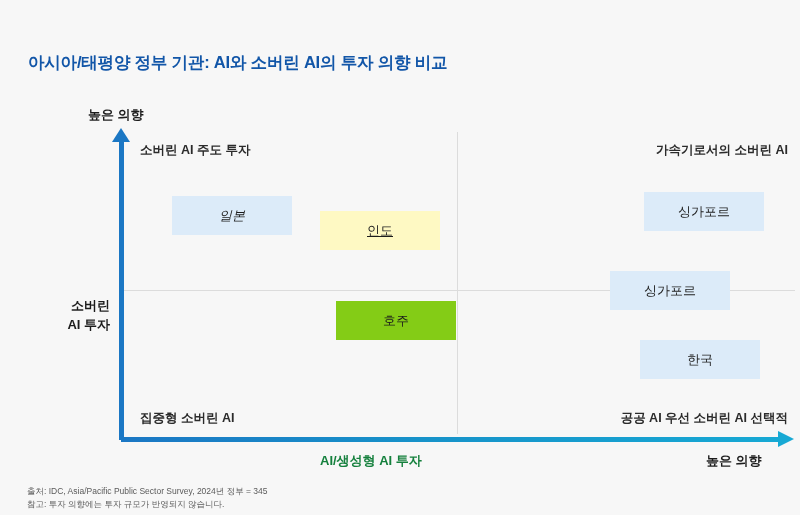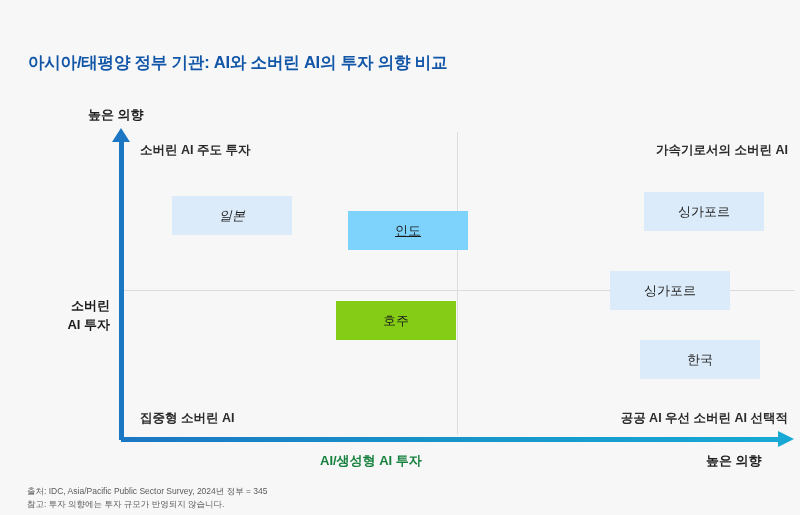--- a/index.html
+++ b/index.html
@@ -198,21 +198,21 @@
 
   <div class="quad-label quad-tl">소버린 AI 주도 투자</div>
   <div class="quad-label quad-tr">가속기로서의 소버린 AI</div>
   <div class="quad-label quad-bl">집중형 소버린 AI</div>
   <div class="quad-label quad-br">공공 AI 우선 소버린 AI 선택적</div>
 
   <div id="data-points">
       <div class="data-box" style="left: 172px; top: 196px; width: 120px; height: 39px; background: rgb(220, 235, 249); font-style: italic;">
         <span>일본</span>
       </div>
-      <div class="data-box" style="left: 348px; top: 211px; width: 120px; height: 39px; background: #7dd3fc; text-decoration: underline;">
+      <div class="data-box" style="left: 320px; top: 211px; width: 120px; height: 39px; background: #fef9c3; text-decoration: underline;">
         <span>인도</span>
       </div>
       <div class="data-box" style="left: 644px; top: 192px; width: 120px; height: 39px; background: rgb(220, 235, 249);">
         <span>싱가포르</span>
       </div>
       <div class="data-box" style="left: 610px; top: 271px; width: 120px; height: 39px; background: rgb(220, 235, 249);">
         <span>싱가포르</span>
       </div>
       <div class="data-box" style="left: 336px; top: 301px; width: 120px; height: 39px; background: #84cc16;">
         <span>호주</span>

